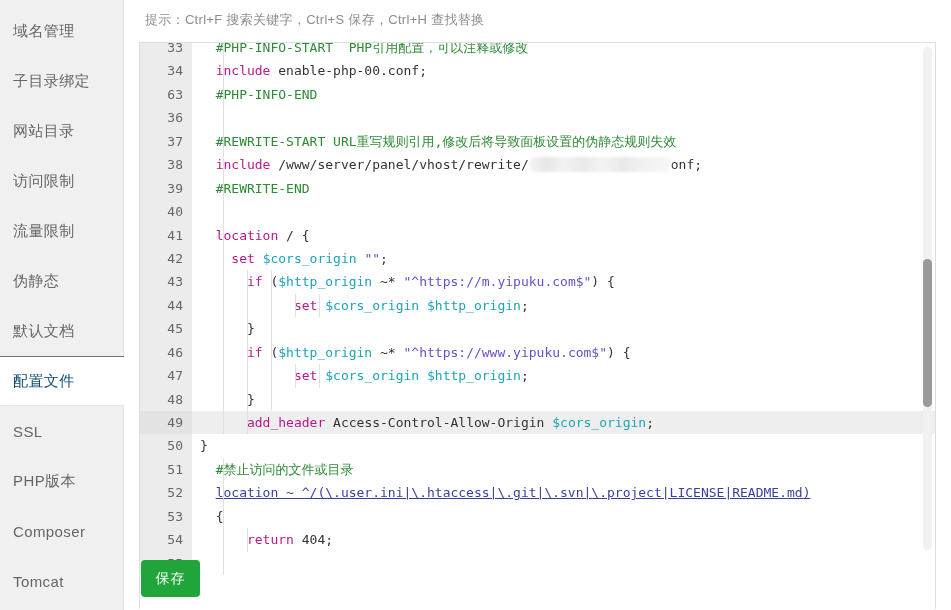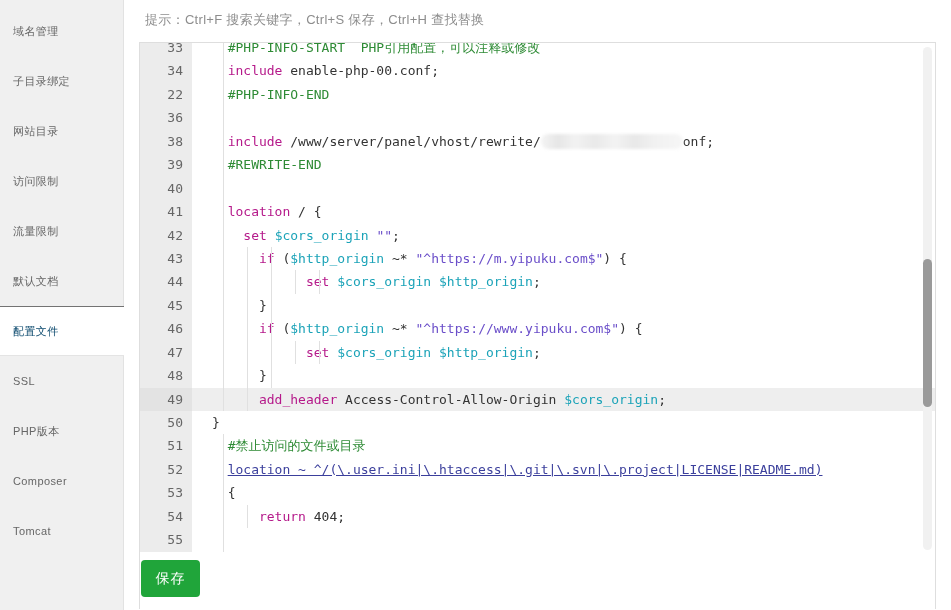--- a/index.html
+++ b/index.html
@@ -24,21 +24,21 @@
     border-right: 1px solid #e2e2e2;
     flex: 0 0 124px;
     padding-top: 6px;
     position: relative;
   }
   .side-item {
     height: 50px;
     display: flex;
     align-items: center;
     padding-left: 13px;
-    font-size: 11px;
+    font-size: 15px;
     color: #666;
     letter-spacing: .4px;
     cursor: pointer;
     white-space: nowrap;
   }
   .side-item.active {
     background: #ffffff;
     color: #0c4a6e;
     border-top: 1px solid #737373;
     border-bottom: 1px solid #e4e4e4;
@@ -100,21 +100,21 @@
     color: #666666;
     text-align: right;
     padding-right: 9px;
     font-size: 13px;
     font-family: "DejaVu Sans Mono", "Liberation Mono", monospace;
     user-select: none;
   }
   .row.active-line .gutter { background: #e3e3e3; }
   .code {
     flex: 1 1 auto;
-    padding-left: 20px;
+    padding-left: 8px;
     color: #333;
     position: relative;
     overflow: visible;
   }
   
   .ig {
     position: absolute;
     top: 0; bottom: 0;
     width: 1px;
     background: #e0e0e0;
@@ -194,20 +194,23 @@
     <div class="side-item">
         <span>网站目录</span>
       </div>
     <div class="side-item">
         <span>访问限制</span>
       </div>
     <div class="side-item">
         <span>流量限制</span>
       </div>
     <div class="side-item">
+        <span>伪静态</span>
+      </div>
+    <div class="side-item">
         <span>默认文档</span>
       </div>
     <div class="side-item active">
         <span>配置文件</span>
       </div>
     <div class="side-item">
         <span>SSL</span>
       </div>
     <div class="side-item">
         <span>PHP版本</span>
@@ -232,29 +235,33 @@
           <span class="gutter">33</span>
           <span class="code"><span class="ig" style="left:31px"></span>  <span class="c-com">#PHP-INFO-START  PHP引用配置，可以注释或修改</span></span>
         </div>
 
         <div class="row">
           <span class="gutter">34</span>
           <span class="code"><span class="ig" style="left:31px"></span>  <span class="c-key">include</span> <span class="c-plain">enable-php-00.conf;</span></span>
         </div>
 
         <div class="row">
-          <span class="gutter">22</span>
+          <span class="gutter">63</span>
           <span class="code"><span class="ig" style="left:31px"></span>  <span class="c-com">#PHP-INFO-END</span></span>
         </div>
 
         <div class="row">
           <span class="gutter">36</span>
           <span class="code"><span class="ig" style="left:31px"></span></span>
         </div>
 
+        <div class="row">
+          <span class="gutter">37</span>
+          <span class="code"><span class="ig" style="left:31px"></span>  <span class="c-com">#REWRITE-START URL重写规则引用,修改后将导致面板设置的伪静态规则失效</span></span>
+        </div>
 
         <div class="row">
           <span class="gutter">38</span>
           <span class="code"><span class="ig" style="left:31px"></span>  <span class="c-key">include</span> <span class="c-plain">/www/server/panel/vhost/rewrite/</span><span class="redact"></span><span class="c-plain">onf;</span></span>
         </div>
 
         <div class="row">
           <span class="gutter">39</span>
           <span class="code"><span class="ig" style="left:31px"></span>  <span class="c-com">#REWRITE-END</span></span>
         </div>

